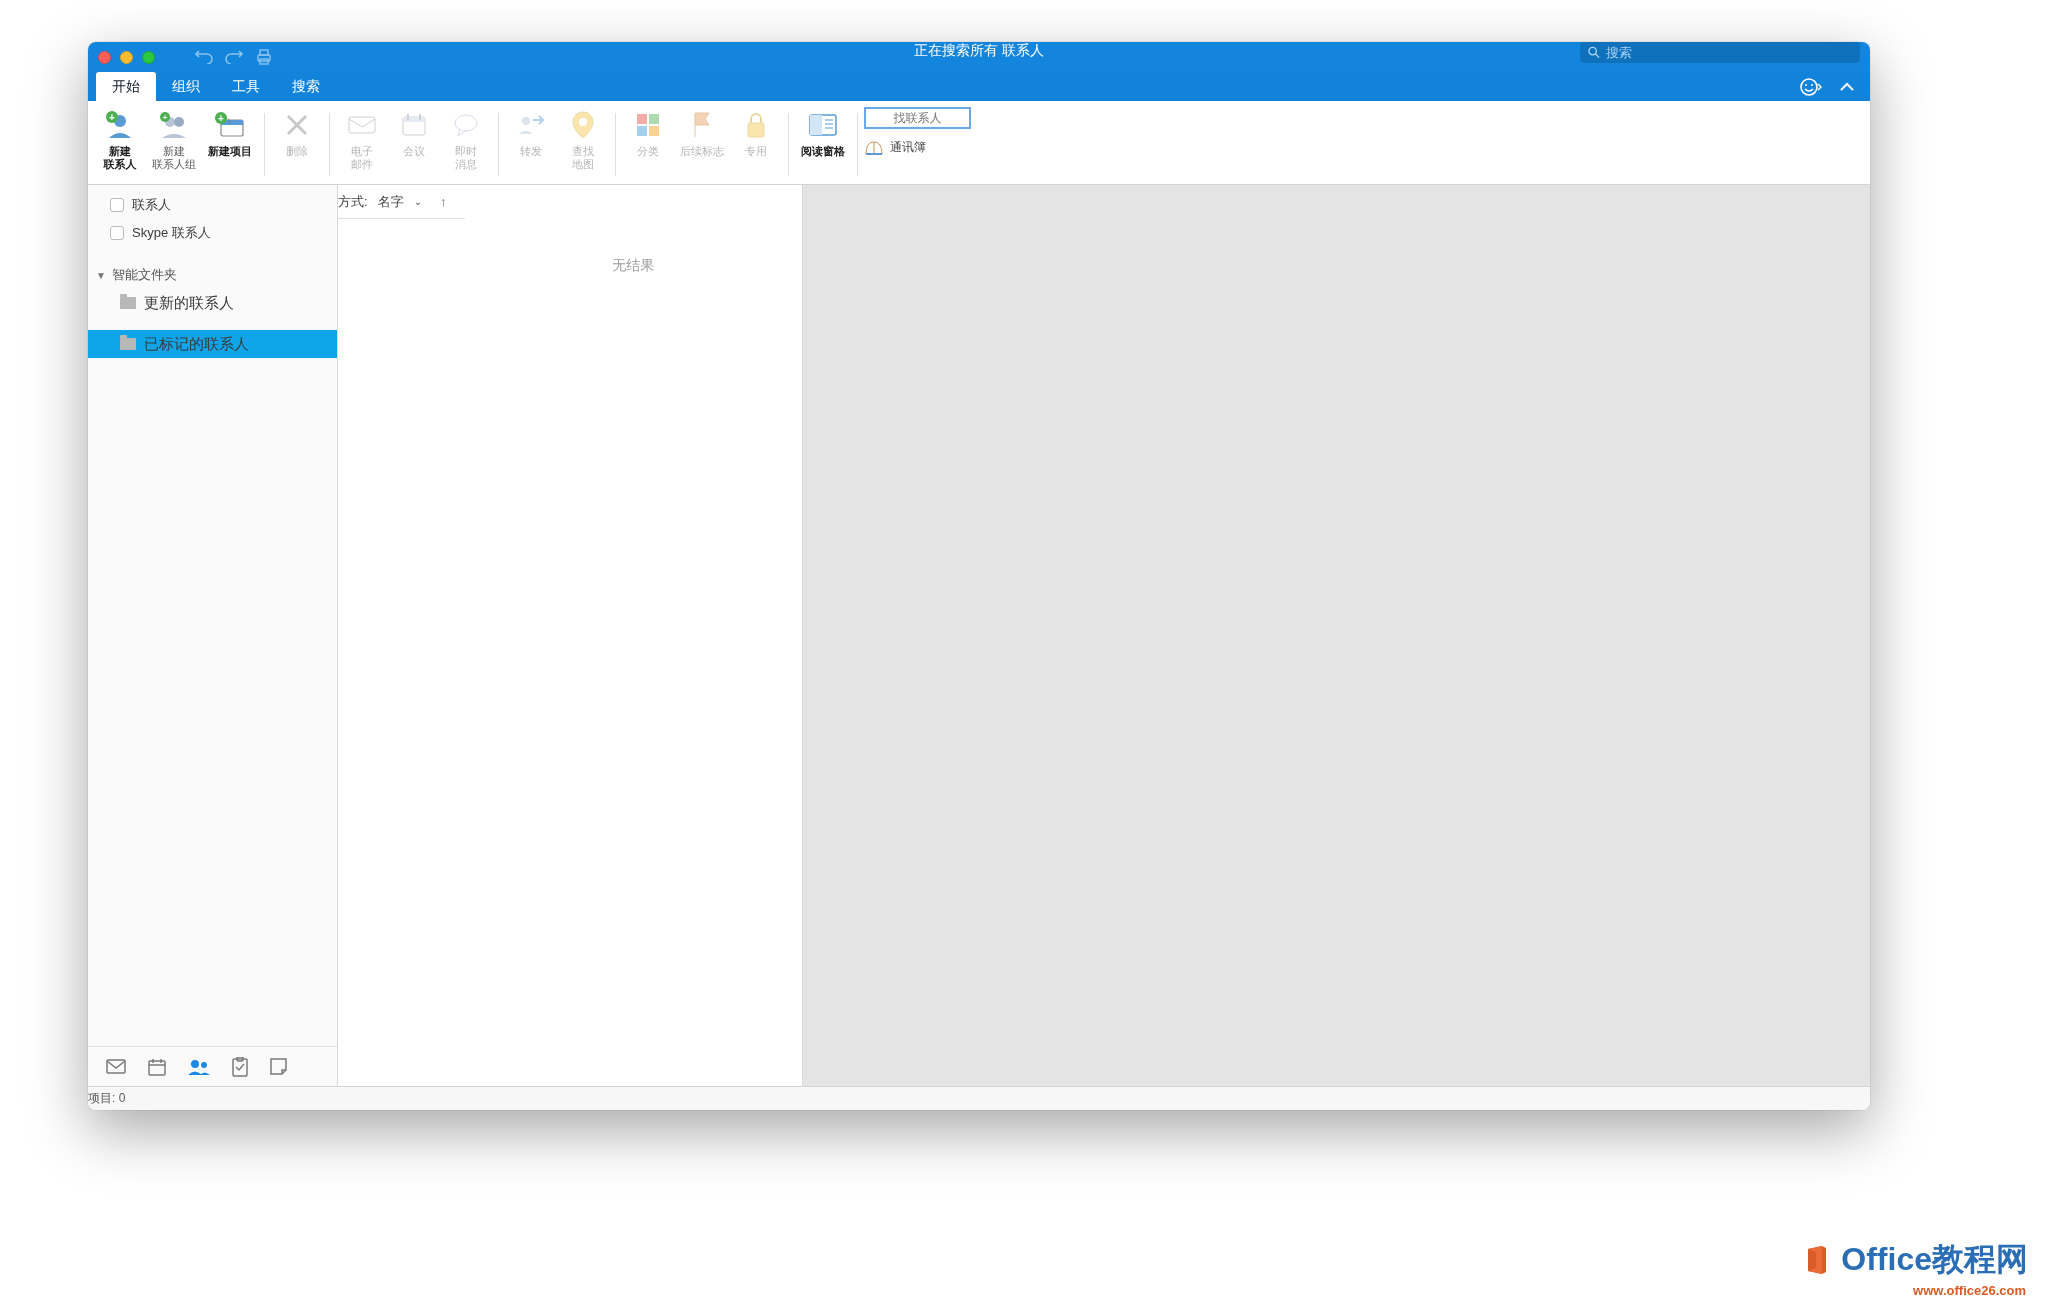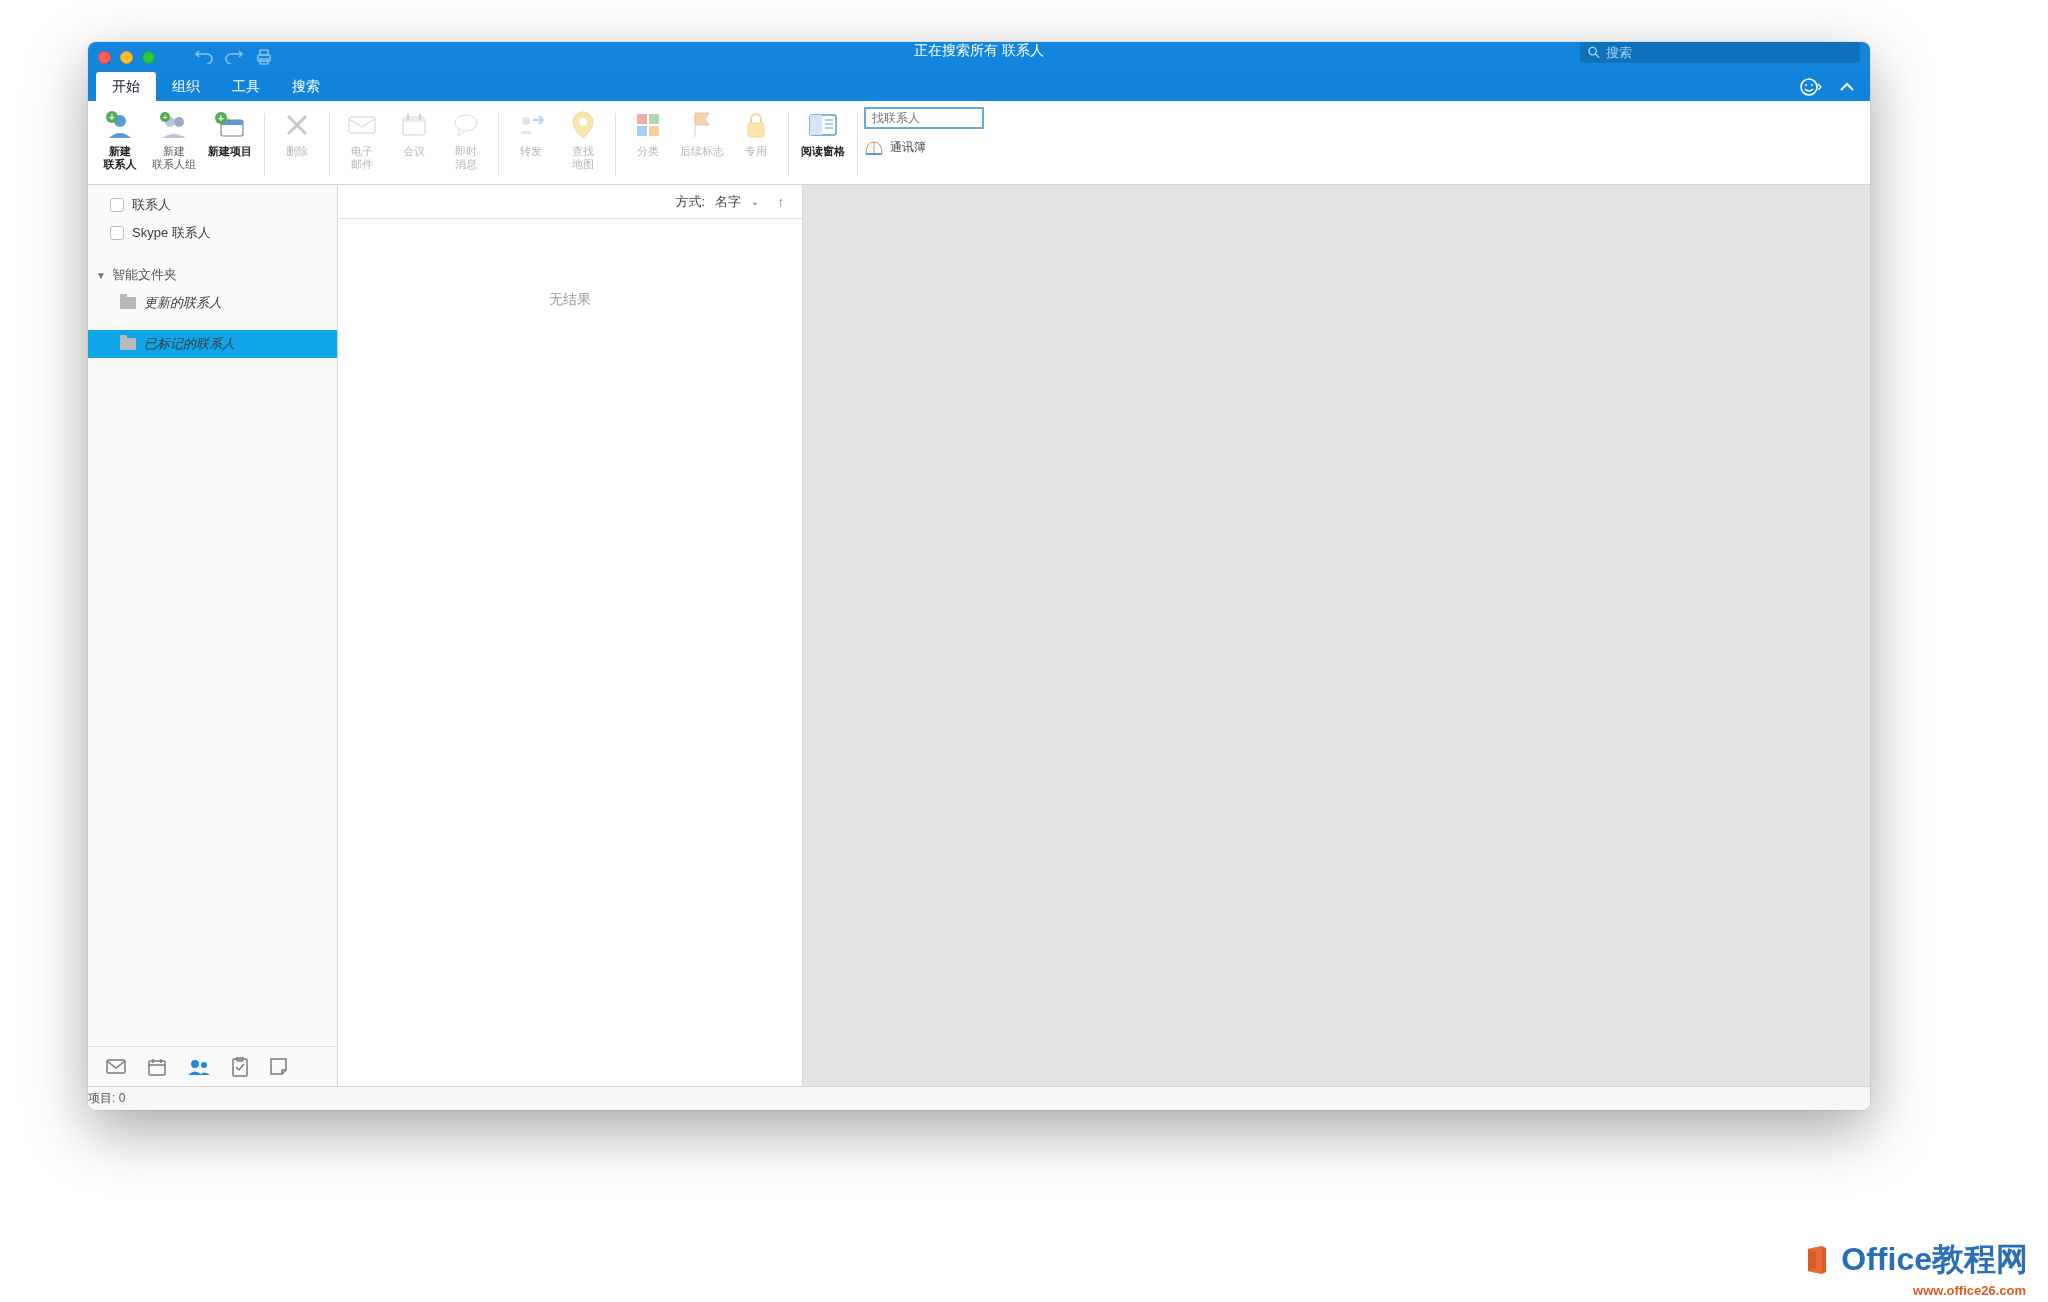--- a/index.html
+++ b/index.html
@@ -65,40 +65,40 @@
       padding: 4px 6px 0 6px;
     }
     .rgroup { display: flex; align-items: flex-start; }
     .rsep { width: 1px; background: #e0e0e0; margin: 8px 6px; }
     .rbtn { display: flex; flex-direction: column; align-items: center; justify-content: flex-start; padding: 2px 6px; min-width: 52px; cursor: pointer; }
     .rbtn .ricon { height: 36px; display: flex; align-items: center; justify-content: center; }
     .rbtn .rlabel { font-size: 11px; color: #5a5a5a; text-align: center; line-height: 13px; margin-top: 2px; }
     .rbtn.bold .rlabel { color: #222; font-weight: 600; }
     .rbtn.disabled { opacity: 0.45; }
     .find-contact-box { margin-top: 2px; display: flex; flex-direction: column; gap: 10px; }
-    .find-contact-input { width: 120px; height: 22px; border: 2px solid #6aa8e8; padding: 0 6px; font-size: 12px; outline: none; }
+    .find-contact-input { width: 107px; height: 22px; border: 2px solid #6aa8e8; padding: 0 6px; font-size: 12px; outline: none; text-align: center; }
     .addrbook-row { display: flex; align-items: flex-end; gap: 6px; font-size: 12px; color: #444; }
     
     
     .body { flex: 1; display: flex; min-height: 0; }
     
     .sidebar { width: 250px; background: #fafafa; border-right: 1px solid #d9d9d9; display: flex; flex-direction: column; }
     .navlist { flex: 1; padding-top: 6px; }
     .nav-item { display: flex; align-items: center; height: 28px; padding-left: 22px; gap: 8px; font-size: 13px; color: #3a3a3a; cursor: pointer; }
     .nav-item .chk { width: 14px; height: 14px; border: 1px solid #bcbcbc; border-radius: 3px; background: #fff; }
     .nav-folder-hdr { display: flex; align-items: center; height: 28px; padding-left: 8px; gap: 6px; font-size: 13px; color: #555; margin-top: 14px; }
-    .nav-sub { display: flex; align-items: center; height: 28px; padding-left: 32px; gap: 8px; font-size: 13px; color: #3a3a3a; cursor: pointer; font-style: italic; }
+    .nav-sub { display: flex; align-items: center; height: 28px; padding-left: 32px; gap: 8px; font-size: 15px; color: #3a3a3a; cursor: pointer; }
     .nav-sub.selected { background: #0ea5e9; margin-top: 13px; }
     .folder-icon { width: 16px; height: 12px; background: #b8b8b8; border-radius: 1px; position: relative; }
     .folder-icon::before { content:""; position:absolute; top:-3px; left:0; width:7px; height:3px; background:#b8b8b8; border-radius:1px 1px 0 0; }
     
     .navicons { height: 40px; border-top: 1px solid #e0e0e0; display: flex; align-items: center; gap: 22px; padding-left: 18px; color: #7a7a7a; }
     .navicons .active-ico { color: #1e88e5; }
     
-    .listcol { width: 465px; border-right: 1px solid #d9d9d9; display: flex; flex-direction: column; background: #fff; }
+    .listcol { width: 465px; border-right: 1px solid #d9d9d9; display: flex; flex-direction: row; background: #fff; }
     .list-hdr { height: 34px; border-bottom: 1px solid #e0e0e0; display: flex; align-items: center; justify-content: flex-end; padding-right: 18px; gap: 10px; font-size: 13px; color: #444; }
     .list-empty { flex: 1; display: flex; justify-content: center; padding-top: 72px; color: #9a9a9a; font-size: 14px; }
     
     .preview { flex: 1; background: #e4e4e4; }
     
     .statusbar { height: 24px; border-top: 1px solid #d4d4d4; background: #f7f7f7; display: flex; align-items: center; font-size: 12px; color: #5a5a5a; }
     
     .watermark { position: absolute; right: 20px; bottom: 20px; font-weight: bold; font-size: 32px; }
     .watermark .t1 { color: #2a6fb5; }
     .watermark-sub { position: absolute; right: 22px; bottom: 4px; font-size: 13px; color: #d85c27; font-weight: bold; }

